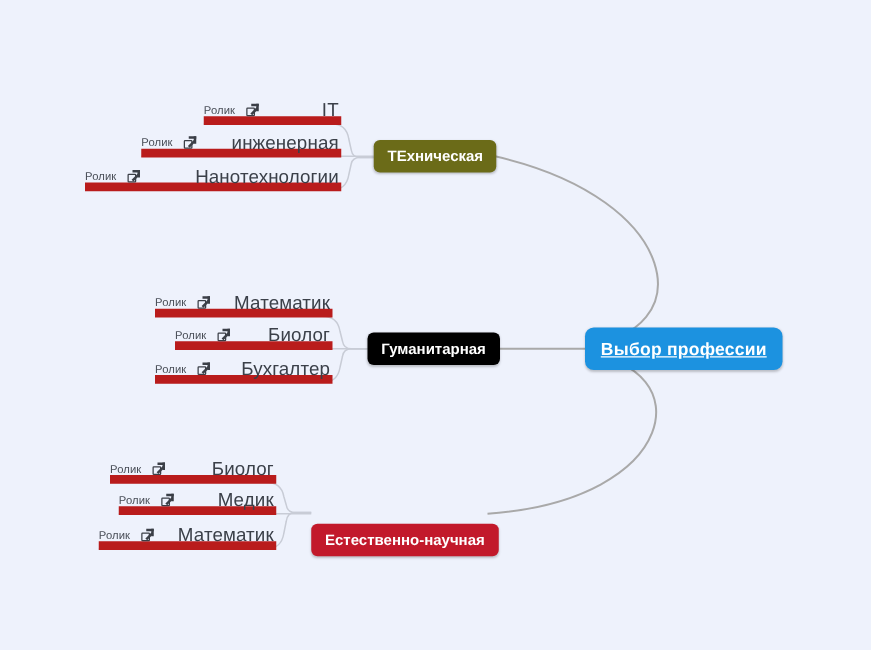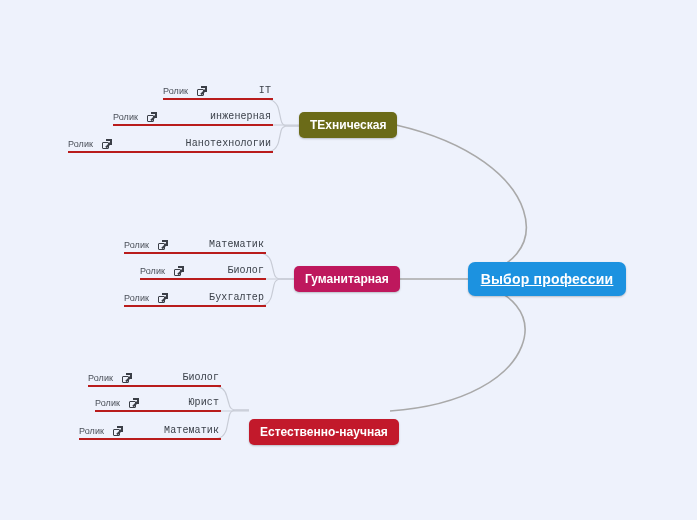--- a/index.html
+++ b/index.html
@@ -65,36 +65,36 @@
     box-sizing: border-box;
   }
   .branch-tech {
     left: 299px;
     top: 112px;
     background: #6b6b18;
   }
   .branch-hum {
     left: 294px;
     top: 266px;
-    background: #be185d;
+    background: #000000;
   }
   .branch-nat {
     left: 249px;
     top: 419px;
     background: #c2192b;
   }
 
   
   .sub-row {
     position: absolute;
     height: 17px;
     display: flex;
     align-items: center;
     white-space: nowrap;
-    border-bottom: 2px solid #b91c1c;
+    border-bottom: 7px solid #b91c1c;
     box-sizing: border-box;
   }
   .sub-label-rolik {
     font-size: 9px;
     color: #4a4f58;
     letter-spacing: 0.1px;
   }
   .link-icon {
     display: inline-block;
     width: 10px;
@@ -129,26 +129,25 @@
     position: absolute;
     left: -1px;
     top: 3px;
     width: 7px;
     height: 2px;
     background: #3b3f47;
     transform: rotate(-45deg);
     transform-origin: 50% 50%;
   }
   .sub-topic {
-    font-size: 10px;
+    font-size: 15px;
     color: #3b4049;
     letter-spacing: 0.1px;
     margin-left: auto;
     padding-right: 2px;
-    font-family: Liberation Mono, monospace;
   }
 </style>
 </head>
 <body>
 
 <div id="canvas">
 
   <svg id="links" viewBox="0 0 697 520" xmlns="http://www.w3.org/2000/svg">
 
     <path d="M 468 275 C 560 268 548 160 396 125" fill="none" stroke="#a9a9a9" stroke-width="1.6"></path>
@@ -248,21 +247,21 @@
       </span>
     <span class="sub-topic">Биолог</span>
   </div>
 
   <div class="sub-row" style="left:95px; top:395px; width:126px;">
     <span class="sub-label-rolik">Ролик</span>
     <span class="link-icon">
         <span class="box"></span>
         <span class="arrow"></span>
       </span>
-    <span class="sub-topic">Юрист</span>
+    <span class="sub-topic">Медик</span>
   </div>
 
   <div class="sub-row" style="left:79px; top:423px; width:142px;">
     <span class="sub-label-rolik">Ролик</span>
     <span class="link-icon">
         <span class="box"></span>
         <span class="arrow"></span>
       </span>
     <span class="sub-topic">Математик</span>
   </div>

